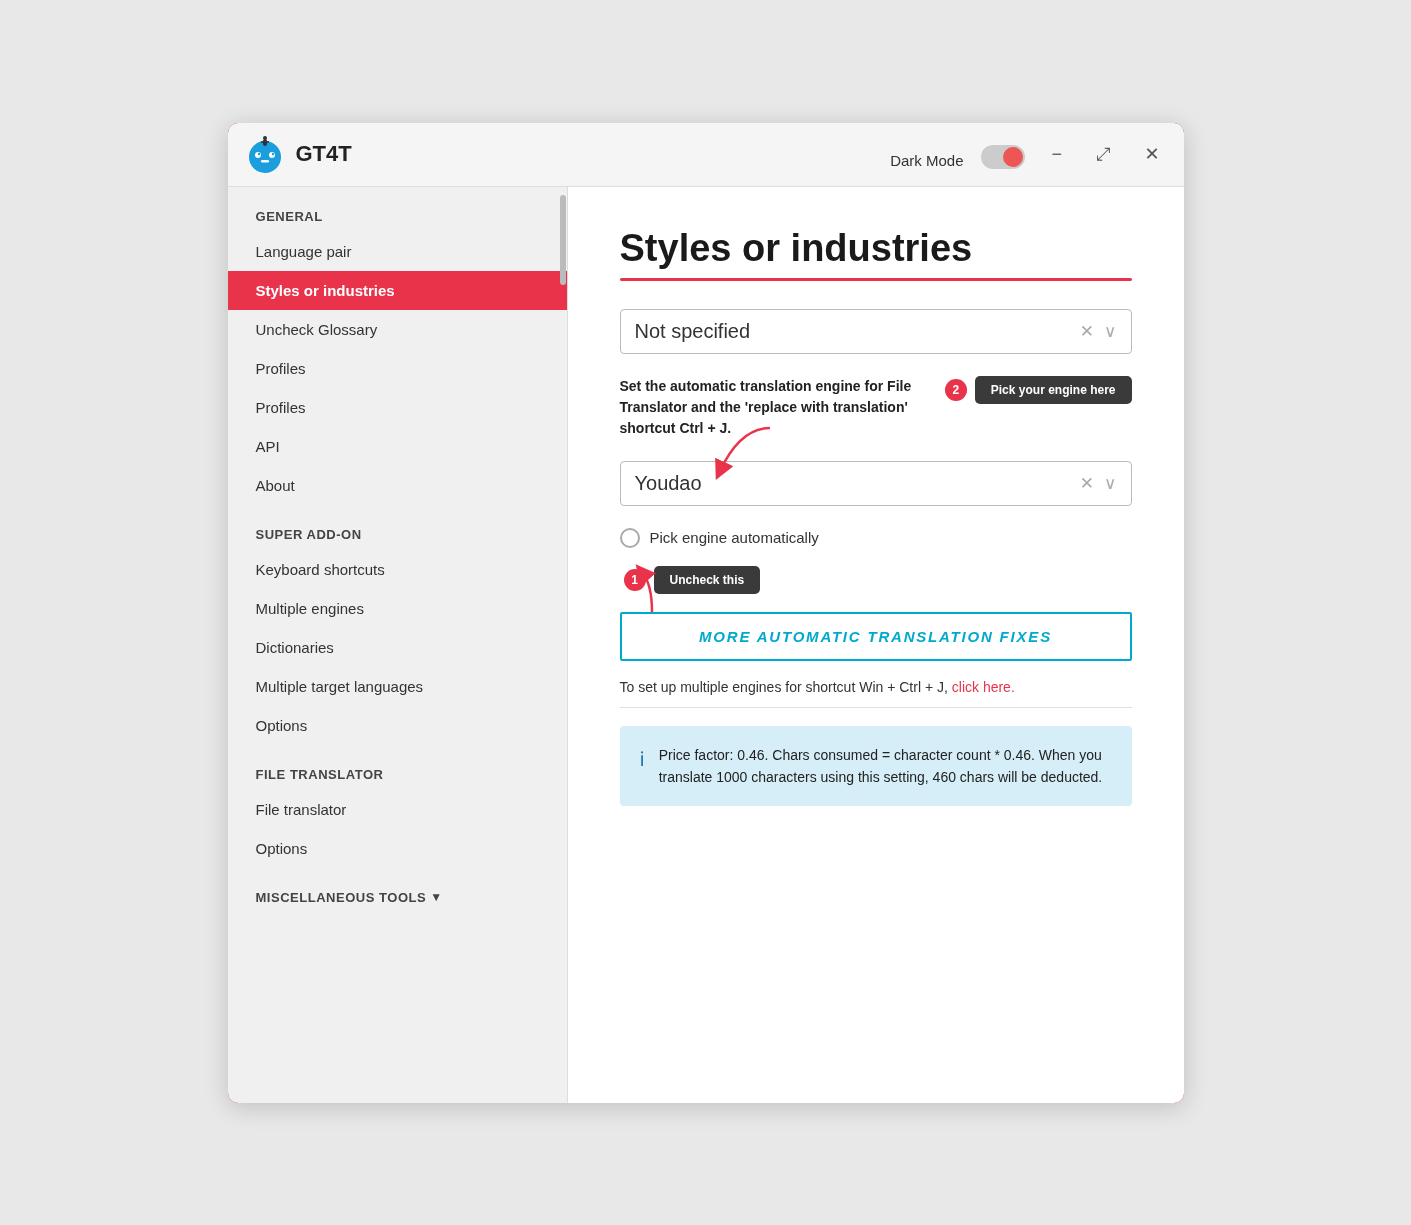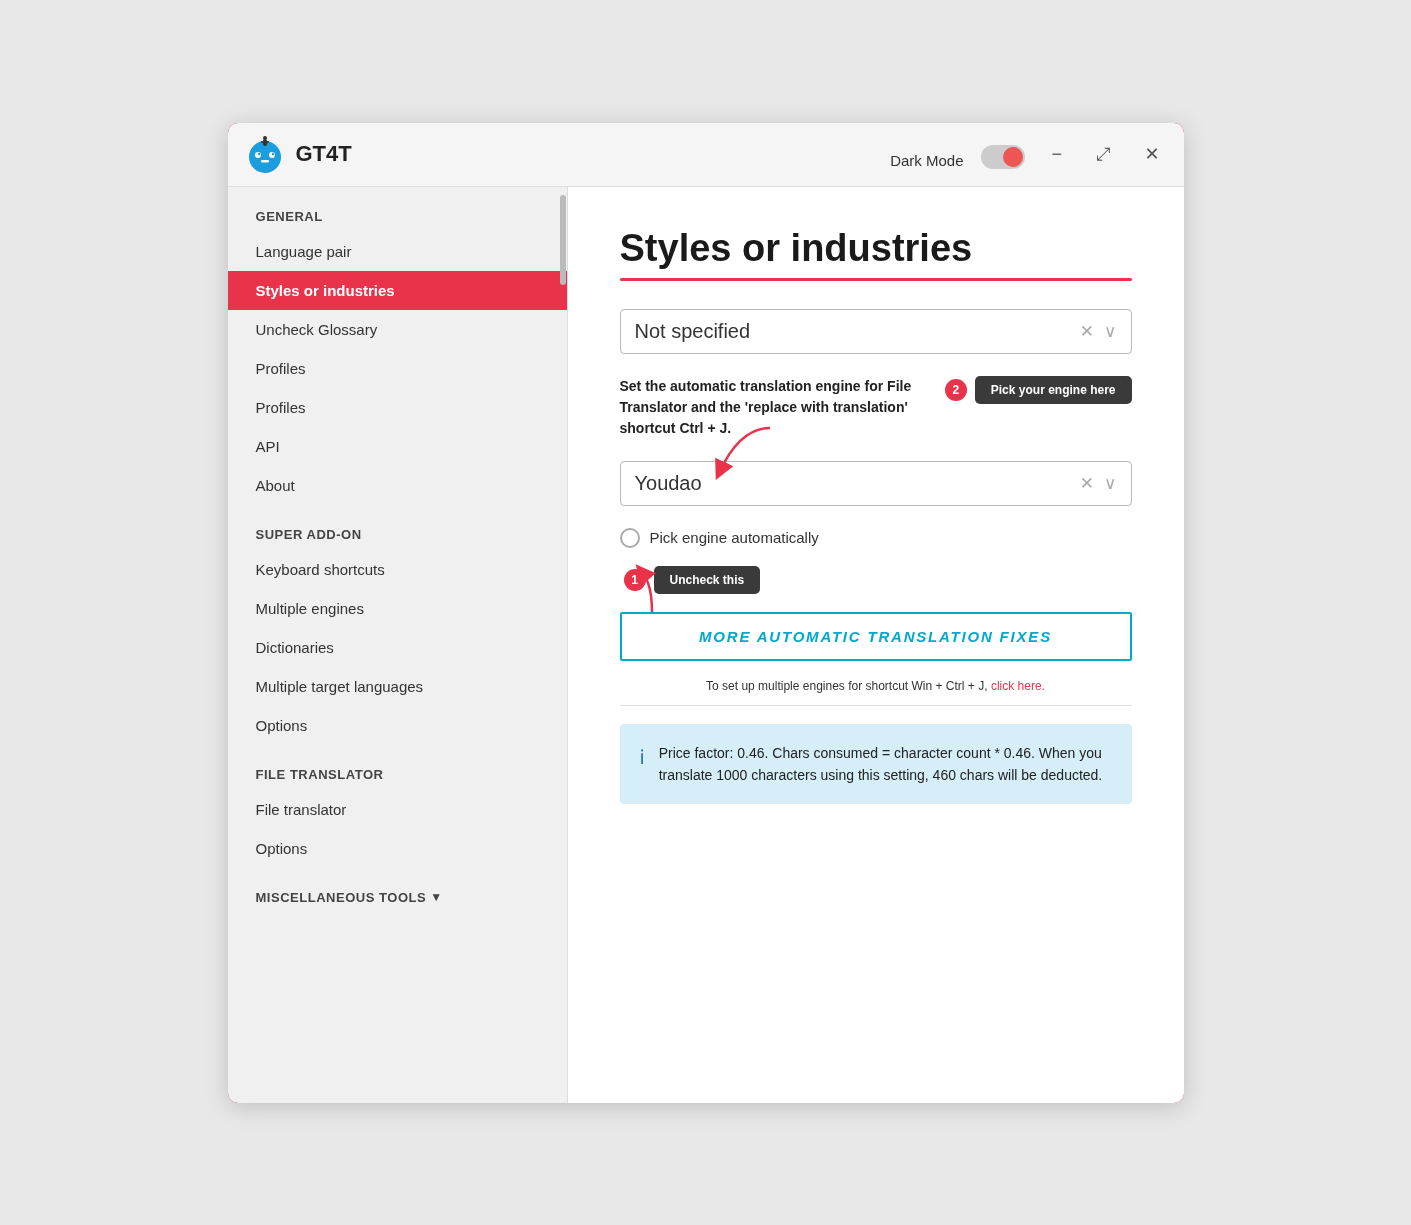--- a/index.html
+++ b/index.html
@@ -27,21 +27,21 @@
     .dropdown-value { flex: 1; font-size: 20px; color: #333; }
     .dropdown-actions { display: flex; gap: 10px; align-items: center; color: #888; font-size: 17px; cursor: pointer; }
     .dropdown-actions span { color: #aaa; }
     .engine-label { font-size: 14px; font-weight: 700; color: #222; margin-bottom: 12px; line-height: 1.5; }
     .engine-label span { font-weight: 700; }
     .badge-num { background: #e8334a; color: #fff; border-radius: 50%; width: 22px; height: 22px; display: inline-flex; align-items: center; justify-content: center; font-size: 12px; font-weight: 700; }
     .radio-row { display: flex; align-items: center; gap: 10px; margin-bottom: 18px; position: relative; }
     .radio-circle { width: 20px; height: 20px; border: 2px solid #aaa; border-radius: 50%; background: #fff; display: inline-block; flex-shrink: 0; }
     .radio-label { font-size: 15px; color: #333; }
     .more-btn { display: block; width: 100%; padding: 14px; border: 2px solid #00aacc; background: #fff; color: #00aacc; font-size: 15px; font-weight: 700; letter-spacing: 0.12em; text-transform: uppercase; cursor: pointer; border-radius: 2px; margin-bottom: 18px; text-align: center; font-style: italic; }
-    .multi-engine-text { font-size: 12px; color: #333; margin-bottom: 12px; text-align: center; }
+    .multi-engine-text { font-size: 14px; color: #333; margin-bottom: 12px; }
     .multi-engine-text a { color: #e8334a; text-decoration: none; }
     .divider { height: 1px; background: #e0e0e0; margin-bottom: 18px; }
     .info-box { background: #d6eef8; border-radius: 4px; padding: 18px 20px; display: flex; gap: 14px; }
     .info-icon { color: #2277aa; font-size: 20px; flex-shrink: 0; margin-top: 1px; }
     .info-text { font-size: 14px; color: #222; line-height: 1.6; }
     .tooltip-dark { background: #3a3a3a; color: #fff; border-radius: 5px; padding: 7px 16px; font-size: 12px; font-weight: 600; white-space: nowrap; }
     .scroll-thumb { position: absolute; right: 1px; top: 8px; width: 6px; height: 90px; background: #bbb; border-radius: 3px; }
     .section-arrow { display: inline-block; margin-left: 4px; font-size: 12px; }
   </style>
 </head>

